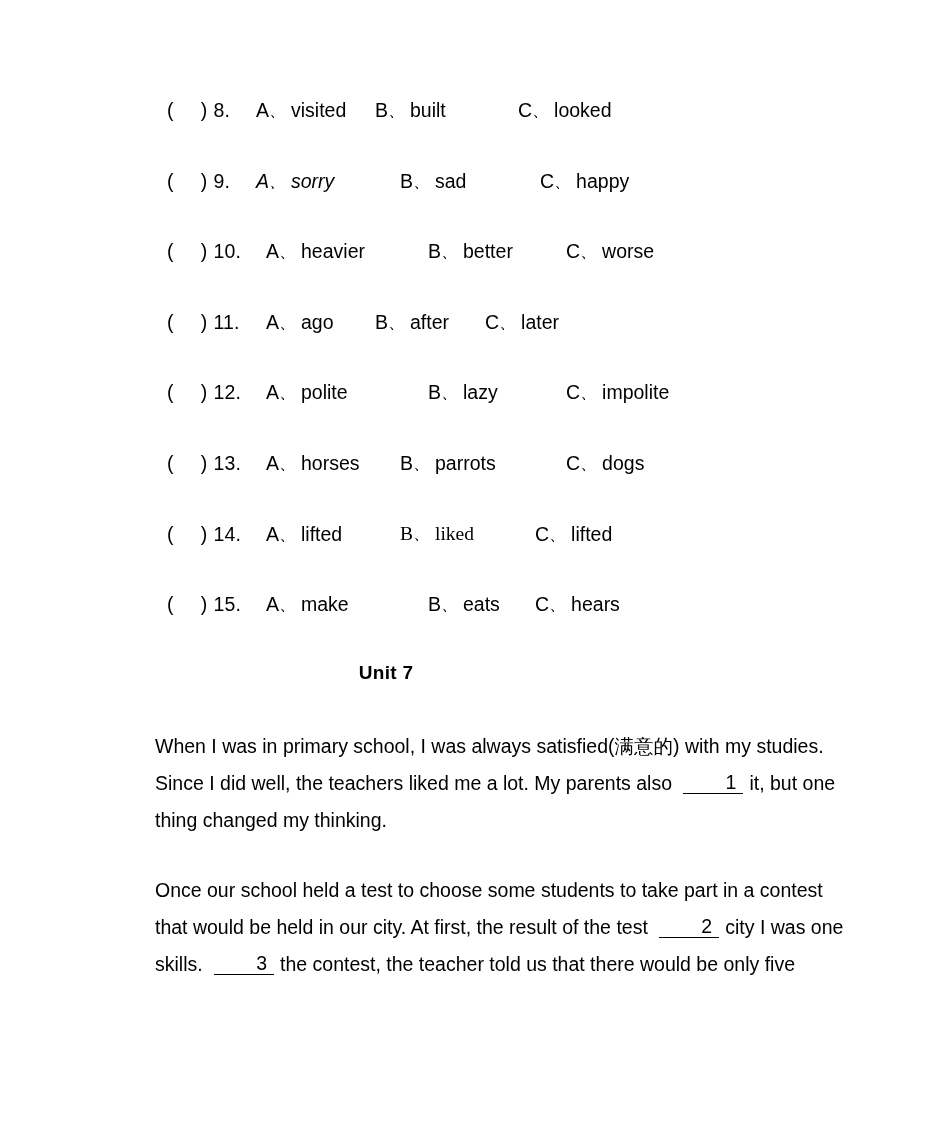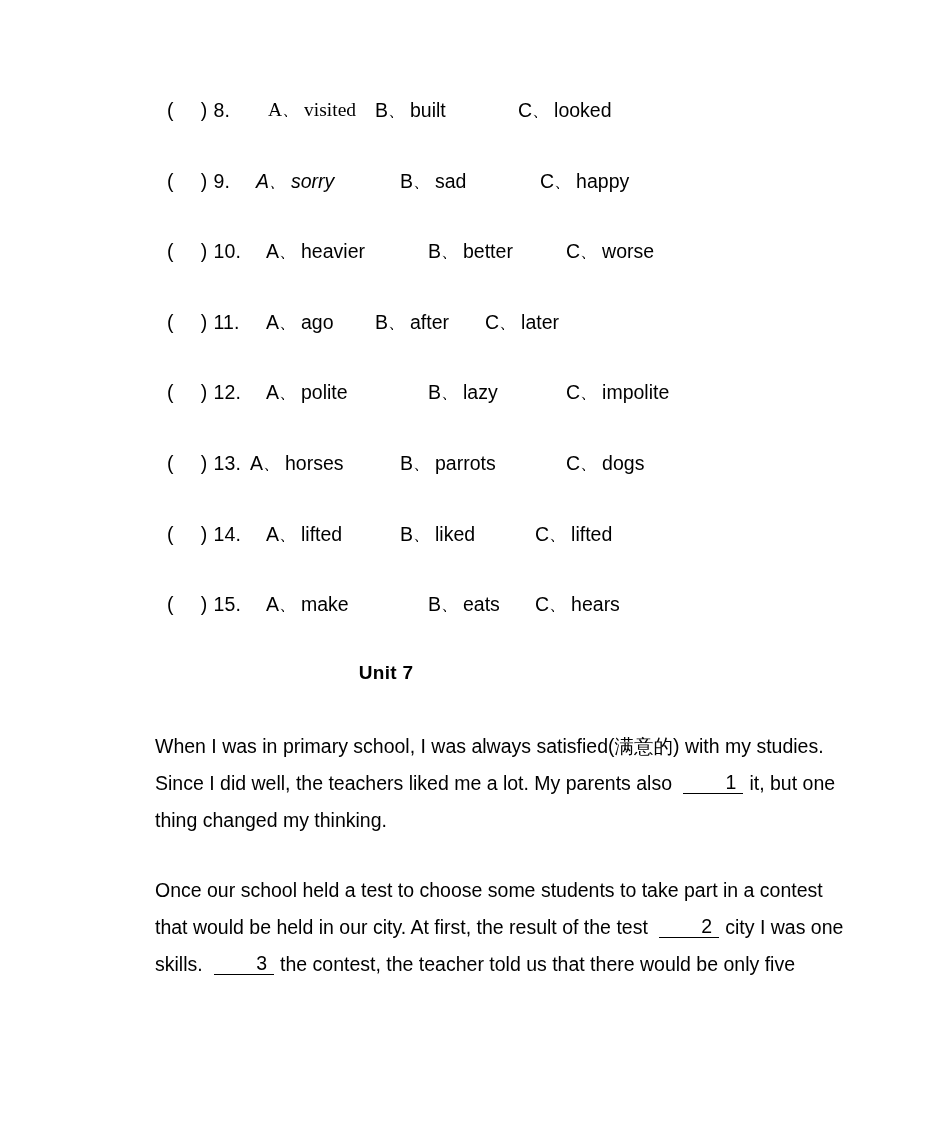--- a/index.html
+++ b/index.html
@@ -106,21 +106,21 @@
   }
 </style>
 </head>
 <body>
 
 <div id="page">
 
   <div id="mcq-list">
       <div class="mcq-row">
         <span class="mcq-head"><span class="mcq-paren-open">(</span><span class="mcq-gap"></span><span class="mcq-paren-close">)</span><span class="mcq-num">8.</span></span>
-        <span class="mcq-opt" style="left: 268px; font-family: Liberation Serif, serif;"><span class="opt-letter">A</span><span class="opt-sep">、</span><span class="opt-word">visited</span></span>
+        <span class="mcq-opt" style="left: 256px;"><span class="opt-letter">A</span><span class="opt-sep">、</span><span class="opt-word">visited</span></span>
         <span class="mcq-opt" style="left: 375px;"><span class="opt-letter">B</span><span class="opt-sep">、</span><span class="opt-word">built</span></span>
         <span class="mcq-opt" style="left: 518px;"><span class="opt-letter">C</span><span class="opt-sep">、</span><span class="opt-word">looked</span></span>
       </div>
       <div class="mcq-row">
         <span class="mcq-head"><span class="mcq-paren-open">(</span><span class="mcq-gap"></span><span class="mcq-paren-close">)</span><span class="mcq-num">9.</span></span>
         <span class="mcq-opt" style="left: 256px; font-style: italic;"><span class="opt-letter">A</span><span class="opt-sep">、</span><span class="opt-word">sorry</span></span>
         <span class="mcq-opt" style="left: 400px;"><span class="opt-letter">B</span><span class="opt-sep">、</span><span class="opt-word">sad</span></span>
         <span class="mcq-opt" style="left: 540px;"><span class="opt-letter">C</span><span class="opt-sep">、</span><span class="opt-word">happy</span></span>
       </div>
       <div class="mcq-row">
@@ -136,28 +136,28 @@
         <span class="mcq-opt" style="left: 485px;"><span class="opt-letter">C</span><span class="opt-sep">、</span><span class="opt-word">later</span></span>
       </div>
       <div class="mcq-row">
         <span class="mcq-head"><span class="mcq-paren-open">(</span><span class="mcq-gap"></span><span class="mcq-paren-close">)</span><span class="mcq-num">12.</span></span>
         <span class="mcq-opt" style="left: 266px;"><span class="opt-letter">A</span><span class="opt-sep">、</span><span class="opt-word">polite</span></span>
         <span class="mcq-opt" style="left: 428px;"><span class="opt-letter">B</span><span class="opt-sep">、</span><span class="opt-word">lazy</span></span>
         <span class="mcq-opt" style="left: 566px;"><span class="opt-letter">C</span><span class="opt-sep">、</span><span class="opt-word">impolite</span></span>
       </div>
       <div class="mcq-row">
         <span class="mcq-head"><span class="mcq-paren-open">(</span><span class="mcq-gap"></span><span class="mcq-paren-close">)</span><span class="mcq-num">13.</span></span>
-        <span class="mcq-opt" style="left: 250px;"><span class="opt-letter">A</span><span class="opt-sep">、</span><span class="opt-word">horses</span></span>
+        <span class="mcq-opt" style="left: 266px;"><span class="opt-letter">A</span><span class="opt-sep">、</span><span class="opt-word">horses</span></span>
         <span class="mcq-opt" style="left: 400px;"><span class="opt-letter">B</span><span class="opt-sep">、</span><span class="opt-word">parrots</span></span>
         <span class="mcq-opt" style="left: 566px;"><span class="opt-letter">C</span><span class="opt-sep">、</span><span class="opt-word">dogs</span></span>
       </div>
       <div class="mcq-row">
         <span class="mcq-head"><span class="mcq-paren-open">(</span><span class="mcq-gap"></span><span class="mcq-paren-close">)</span><span class="mcq-num">14.</span></span>
         <span class="mcq-opt" style="left: 266px;"><span class="opt-letter">A</span><span class="opt-sep">、</span><span class="opt-word">lifted</span></span>
-        <span class="mcq-opt" style="left: 400px;"><span class="opt-letter">B</span><span class="opt-sep">、</span><span class="opt-word">liked</span></span>
+        <span class="mcq-opt" style="left: 400px; font-family: Liberation Serif, serif;"><span class="opt-letter">B</span><span class="opt-sep">、</span><span class="opt-word">liked</span></span>
         <span class="mcq-opt" style="left: 535px;"><span class="opt-letter">C</span><span class="opt-sep">、</span><span class="opt-word">lifted</span></span>
       </div>
       <div class="mcq-row">
         <span class="mcq-head"><span class="mcq-paren-open">(</span><span class="mcq-gap"></span><span class="mcq-paren-close">)</span><span class="mcq-num">15.</span></span>
         <span class="mcq-opt" style="left: 266px;"><span class="opt-letter">A</span><span class="opt-sep">、</span><span class="opt-word">make</span></span>
         <span class="mcq-opt" style="left: 428px;"><span class="opt-letter">B</span><span class="opt-sep">、</span><span class="opt-word">eats</span></span>
         <span class="mcq-opt" style="left: 535px;"><span class="opt-letter">C</span><span class="opt-sep">、</span><span class="opt-word">hears</span></span>
       </div>
     </div>
 

